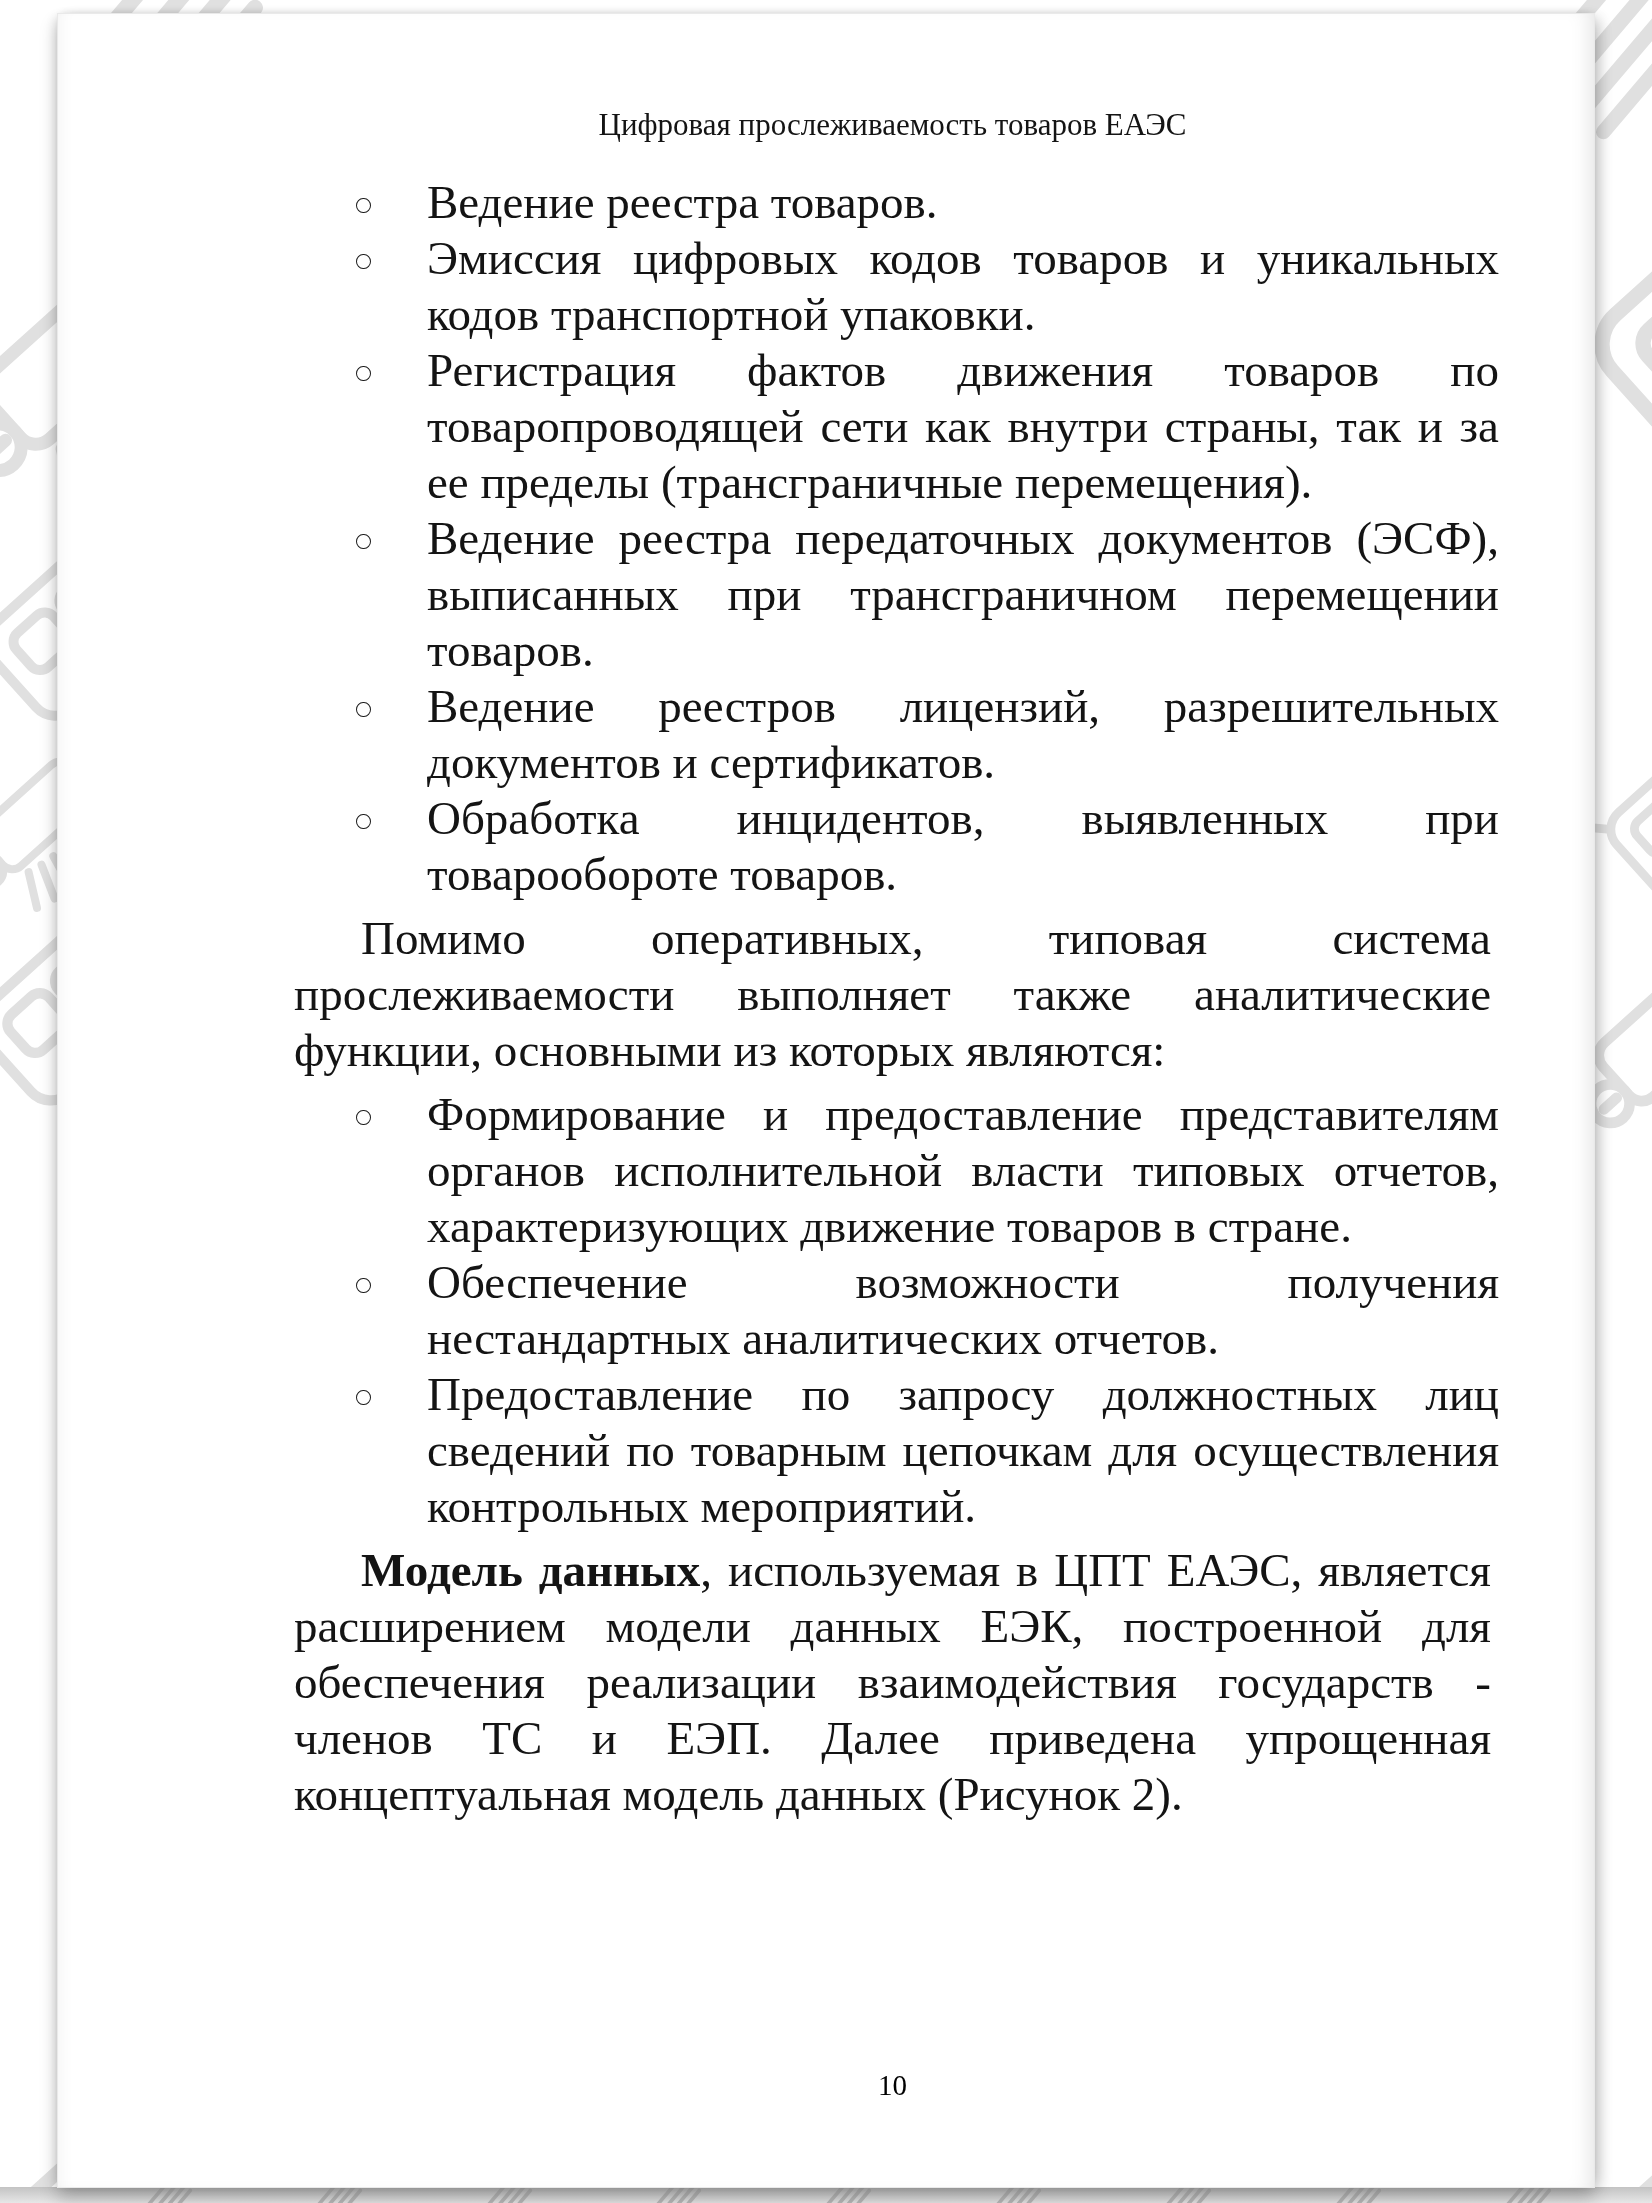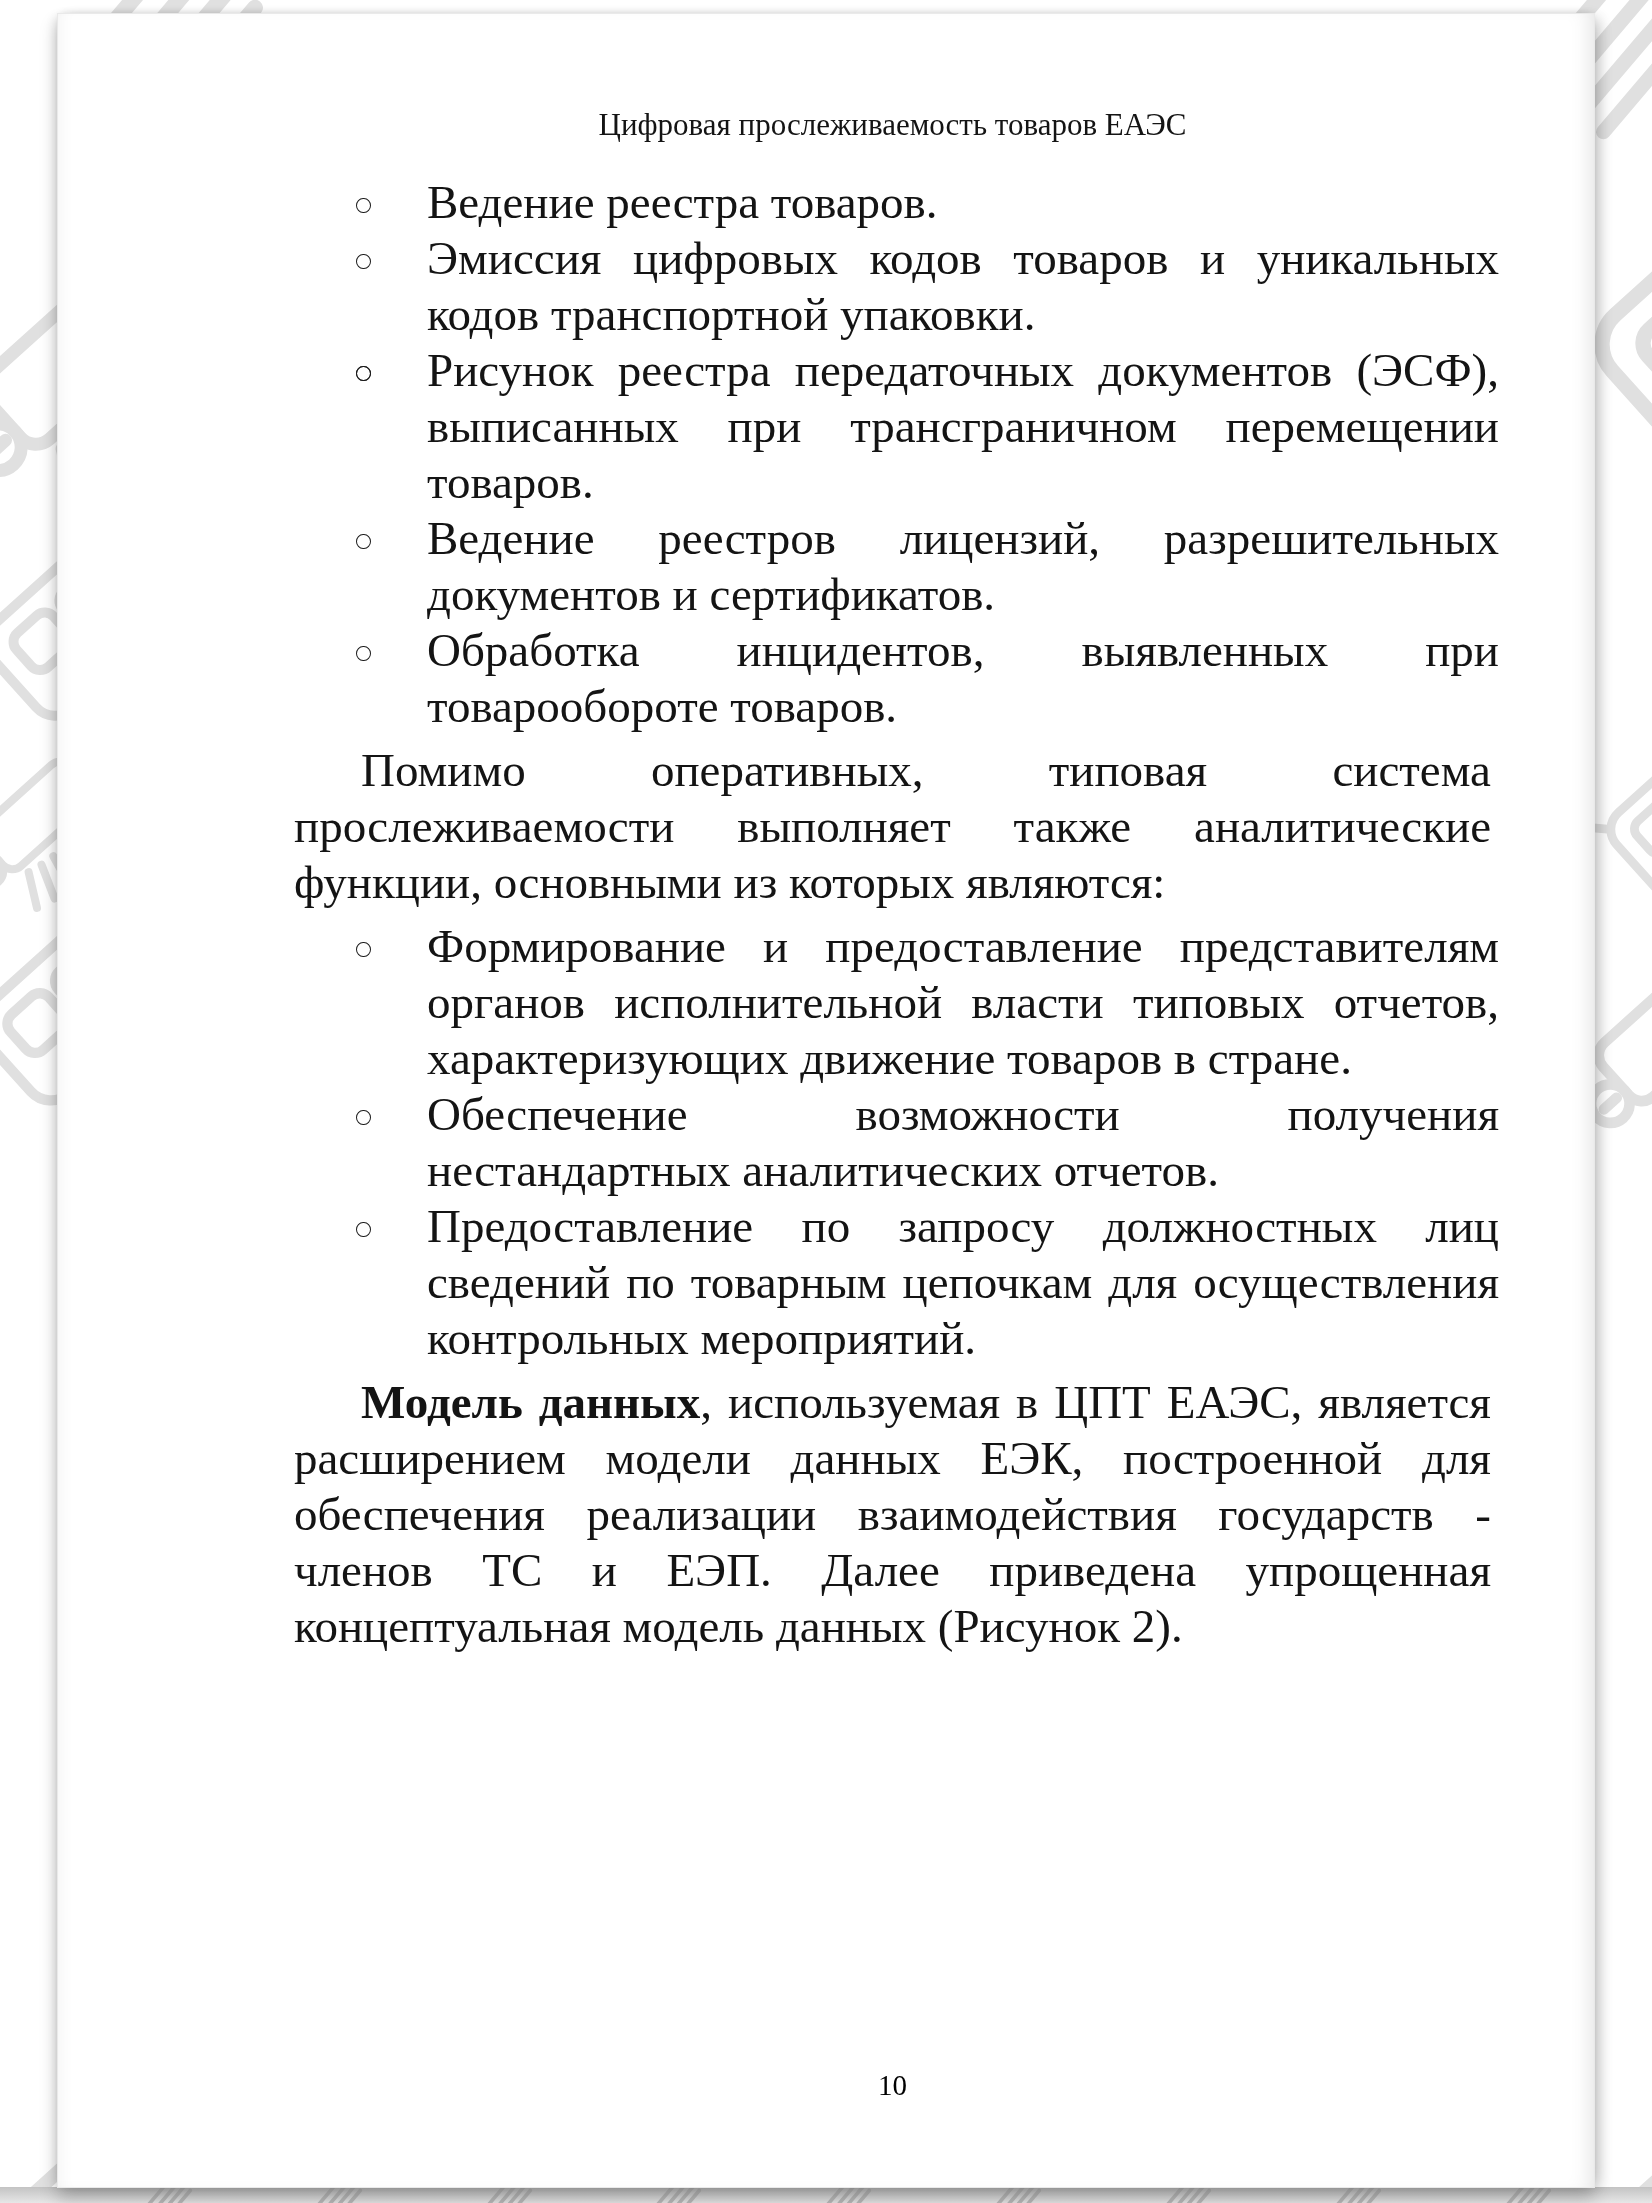--- a/index.html
+++ b/index.html
@@ -209,26 +209,27 @@
           <span>Ведение реестра товаров.</span>
         </div>
 
         <div class="li">
           <span class="bullet"></span>
           <span>Эмиссия цифровых кодов товаров и уникальных кодов транспортной упаковки.</span>
         </div>
 
         <div class="li">
           <span class="bullet"></span>
-        </div>
-
-
-        <div class="li">
-          <span class="bullet"></span>
-          <span>Рисунок реестра передаточных документов (ЭСФ), выписанных при трансграничном перемещении товаров.</span>
+          <span>Регистрация фактов движения товаров по товаропроводящей сети как внутри страны, так и за ее пределы (трансграничные перемещения).</span>
+        </div>
+
+
+        <div class="li">
+          <span class="bullet"></span>
+          <span>Ведение реестра передаточных документов (ЭСФ), выписанных при трансграничном перемещении товаров.</span>
         </div>
 
         <div class="li">
           <span class="bullet"></span>
           <span>Ведение реестров лицензий, разрешительных документов и сертификатов.</span>
         </div>
 
         <div class="li">
           <span class="bullet"></span>
           <span>Обработка инцидентов, выявленных при товарообороте товаров.</span>

